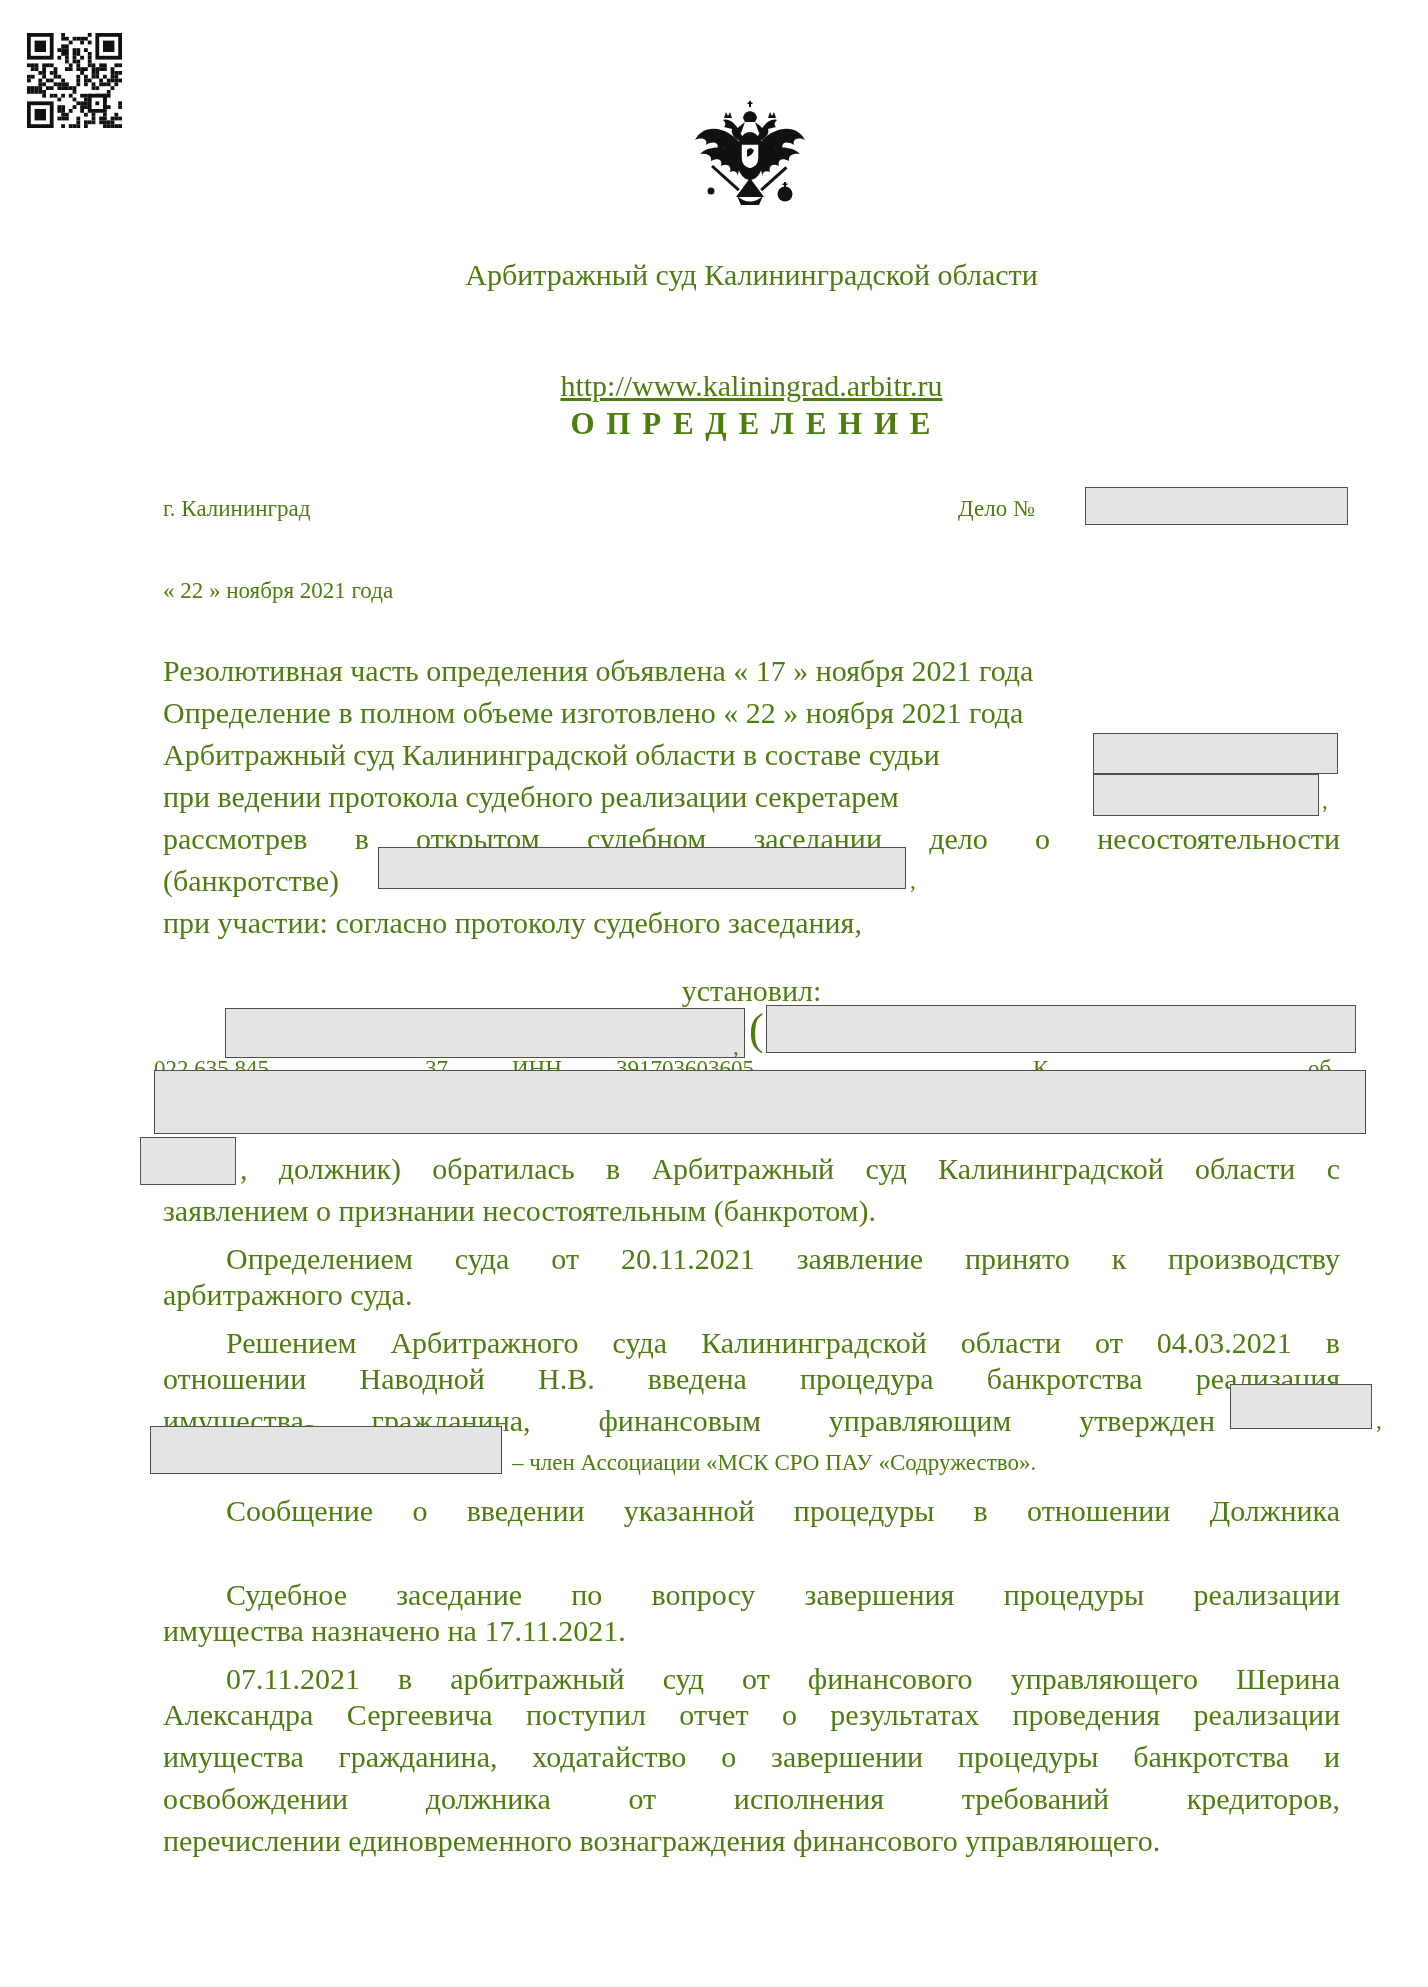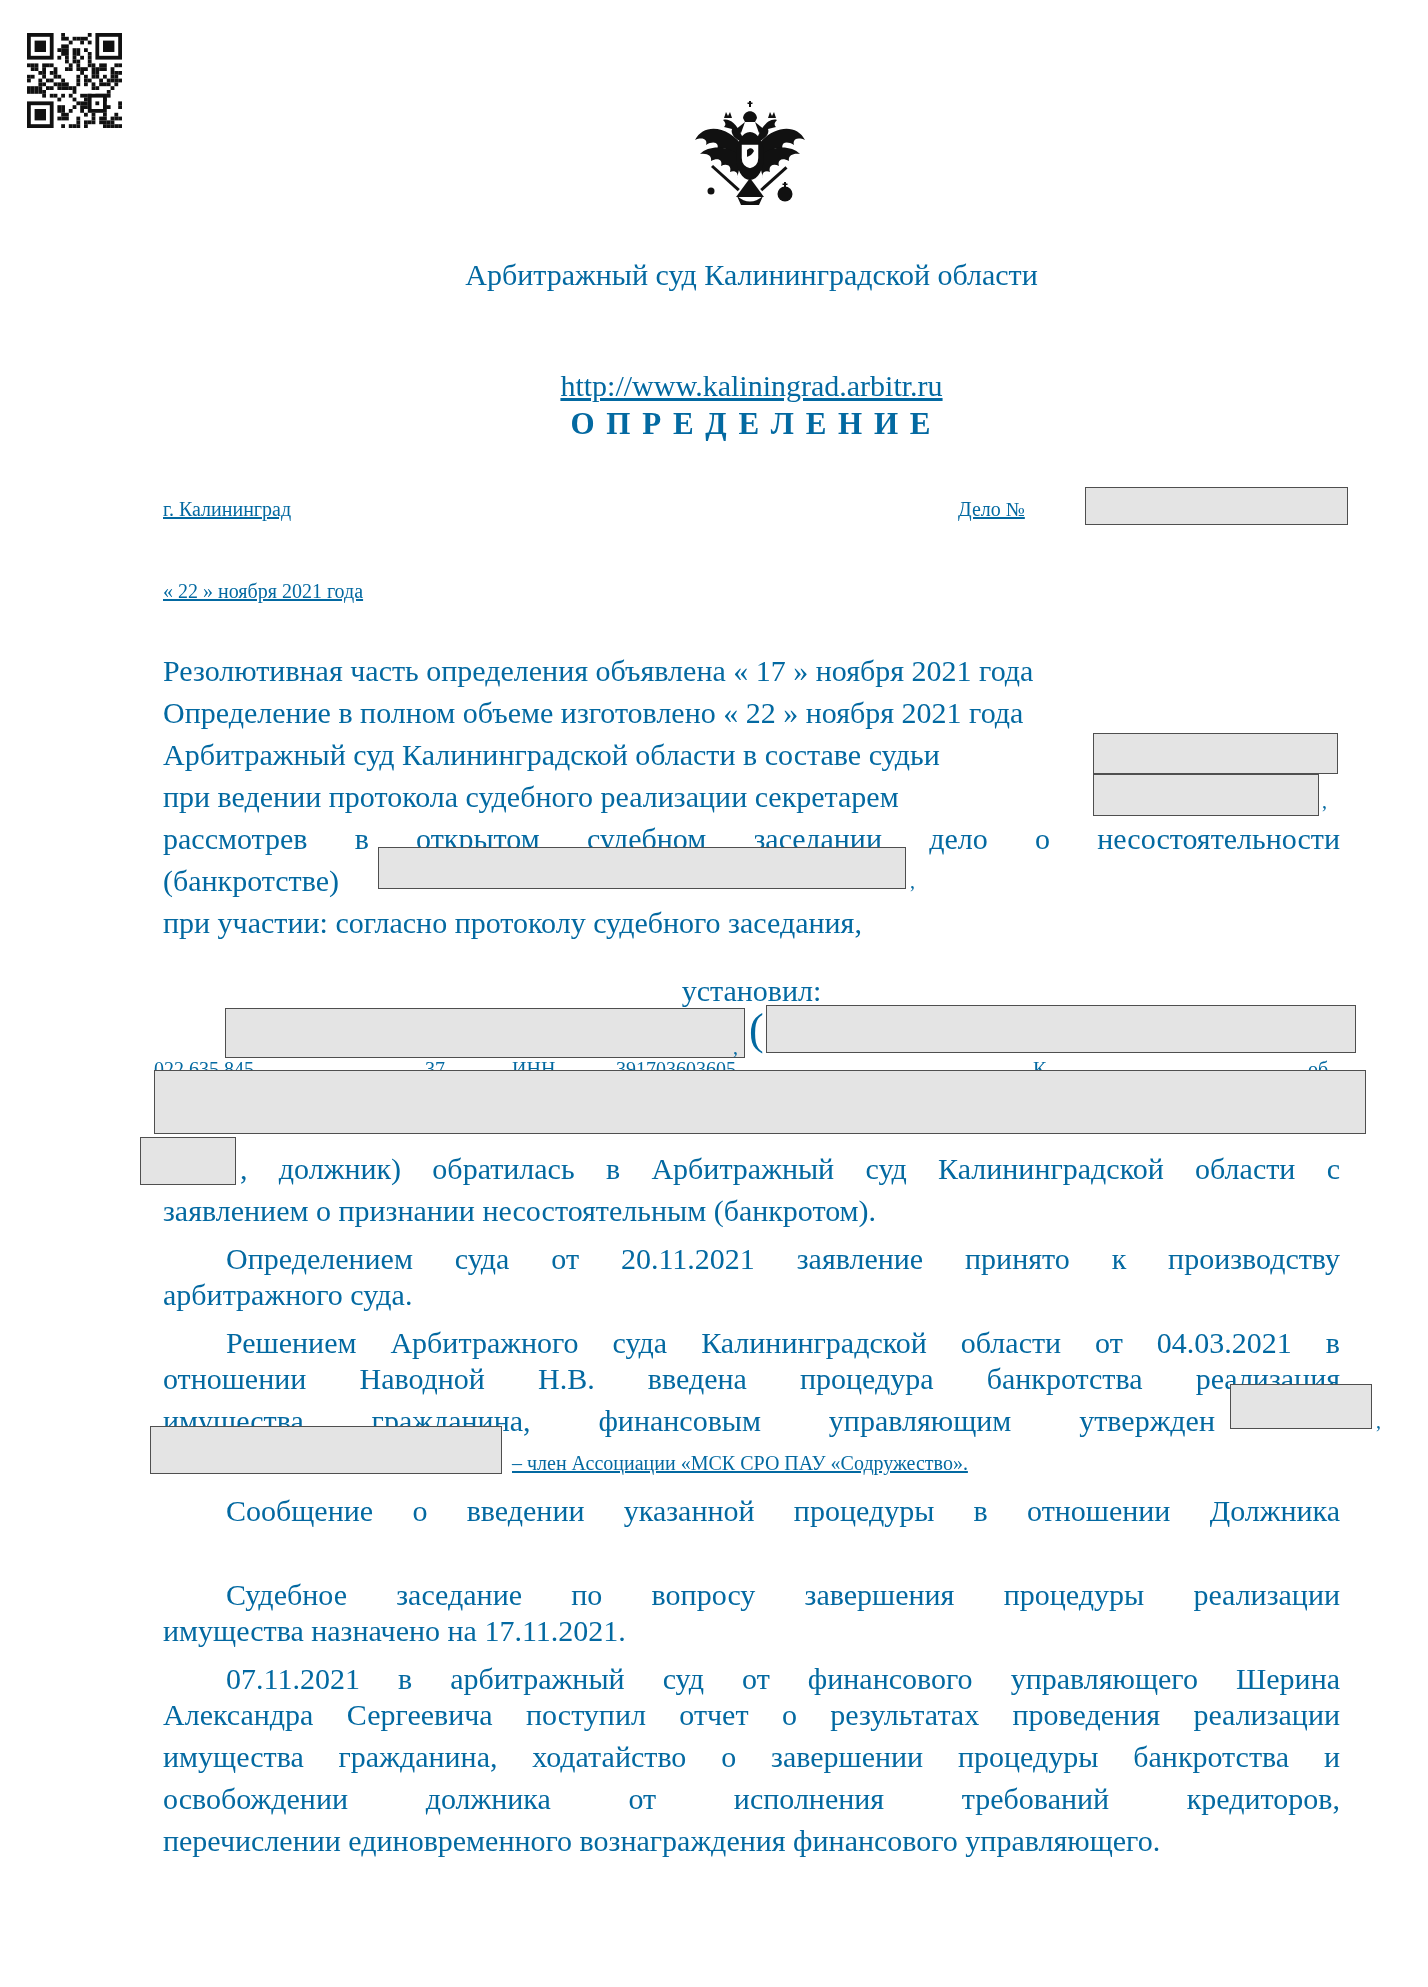--- a/index.html
+++ b/index.html
@@ -1,34 +1,34 @@
 <!DOCTYPE html>
 <html><head>
 <meta charset="utf-8">
 <style>
   html,body{margin:0;padding:0;background:#888;}
   .page{
     position:relative;
     width:1428px;height:1987px;
     margin:0 auto;
     background:#ffffff;
-    color:#0369a1;
+    color:#4d7c0f;
     font-family:"Liberation Serif","DejaVu Serif",serif;
     overflow:hidden;
   }
   .ln{
     position:absolute;
     left:163px;width:1177px;
     font-size:30px;line-height:38px;
     white-space:nowrap;
   }
   .j{white-space:normal;text-align:justify;text-align-last:justify;}
   .ind{text-indent:63px;margin-top:6px;}
   .ctr{text-align:center;white-space:normal;}
-  .frag{position:absolute;font-size:20px;line-height:38px;text-decoration:underline;}
+  .frag{position:absolute;font-size:23px;line-height:38px;}
   .redact{
     position:absolute;
     background:#e4e4e4;
     border:1px solid #4f4f4f;
     box-sizing:border-box;
   }
   .ul{text-decoration:underline;}
   .doc-title{font-weight:bold;font-size:31px;letter-spacing:2px;}
   #qr{position:absolute;left:27px;top:33px;width:95px;height:95px;}
   #eagle{position:absolute;left:690px;top:96px;width:120px;height:140px;}

